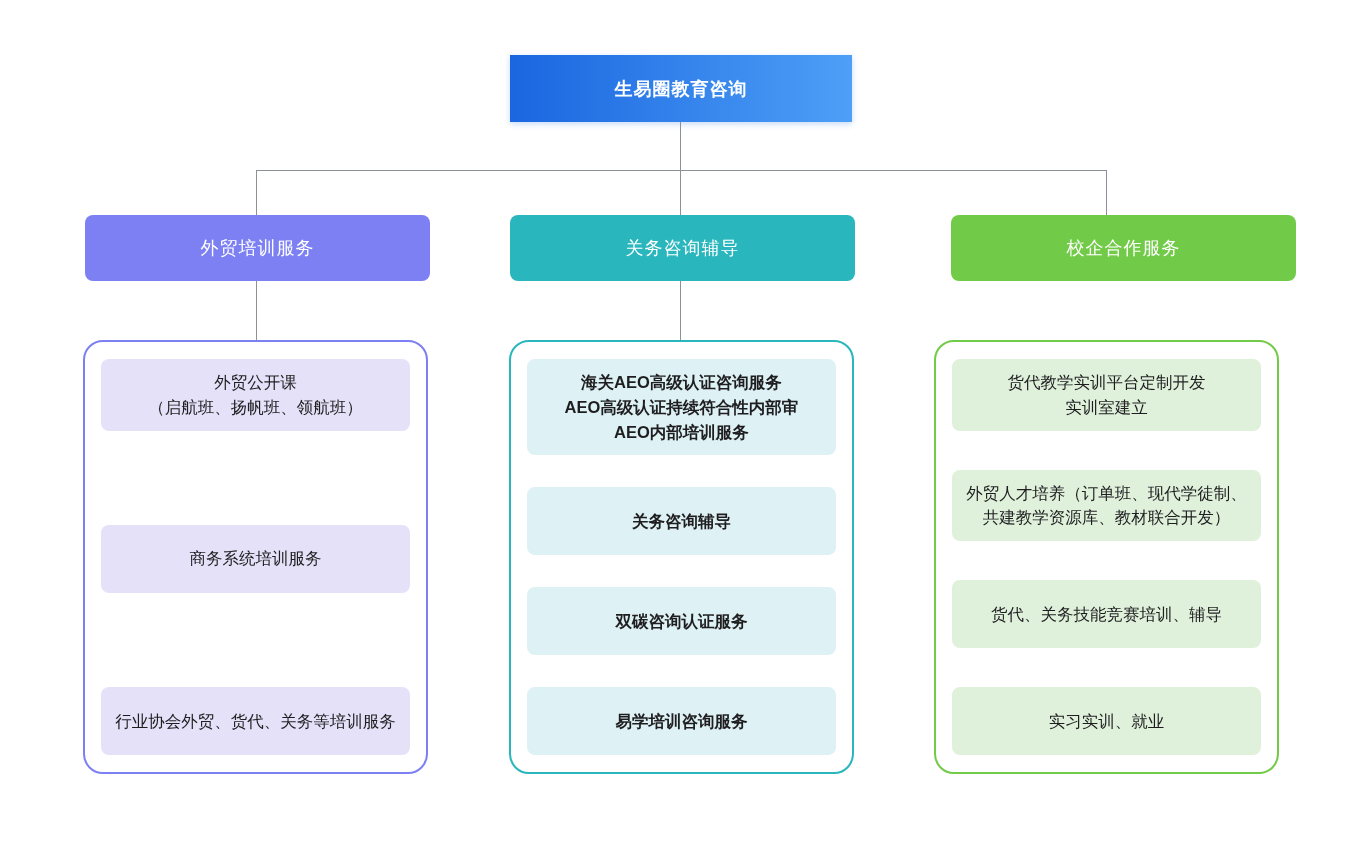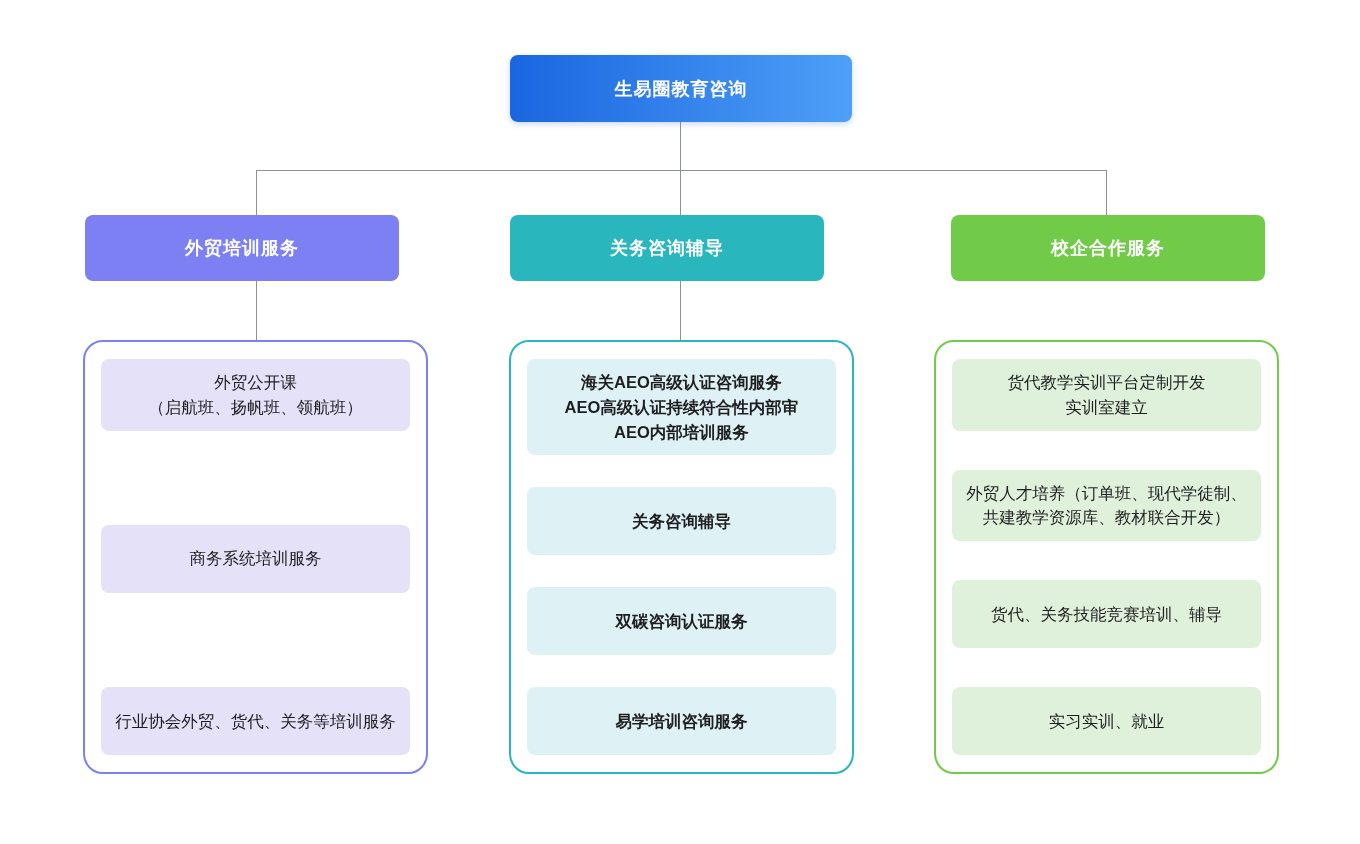--- a/index.html
+++ b/index.html
@@ -7,43 +7,43 @@
   body {
     font-family: "Liberation Sans", "DejaVu Sans", sans-serif;
     width: 1360px; height: 844px; overflow: hidden; position: relative;
   }
   .canvas { position: relative; width: 1360px; height: 844px; background: #ffffff; }
 
   
   .root-node {
     position: absolute; left: 510px; top: 55px; width: 342px; height: 67px;
     background: linear-gradient(90deg, var(--g1, #1a66e0), var(--g2, #4d9ff7));
-    border-radius: 8px; color: #ffffff; font-weight: bold; font-size: 18px;
+    border-radius: 0; color: #ffffff; font-weight: bold; font-size: 18px;
     display: flex; align-items: center; justify-content: center;
     box-shadow: 0 2px 6px rgba(26,102,224,0.25);
     letter-spacing: 1px;
   }
 
   
   .line { position: absolute; background: var(--connector, #8b9199); }
   .line.v { width: 1px; }
   .line.h { height: 1px; }
   .root-stem   { left: 680px; top: 122px; height: 48px; }
   .h-bar       { left: 256px; top: 170px; width: 850px; }
   .drop-left   { left: 256px;  top: 170px; height: 46px; }
   .drop-mid    { left: 680px;  top: 170px; height: 46px; }
   .drop-right  { left: 1106px; top: 170px; height: 46px; }
   .link-left   { left: 256px;  top: 281px; height: 59px; }
   .link-mid    { left: 680px;  top: 281px; height: 59px; }
 
   
   .branch-header {
-    position: absolute; top: 215px; width: 314px; height: 66px;
+    position: absolute; top: 215px; width: 345px; height: 66px;
     border-radius: 8px; background: var(--hdr);
-    color: #ffffff; font-weight: bold; font-size: 18px;
+    color: #ffffff; font-weight: normal; font-size: 18px;
     display: flex; align-items: center; justify-content: center;
     letter-spacing: 1px;
   }
   .branch-header.pos-0 { left: 85px; }
   .branch-header.pos-1 { left: 510px; }
   .branch-header.pos-2 { left: 935px; margin-left: 16px; }
 
   
   .branch-panel {
     position: absolute; top: 340px; width: 345px; height: 434px;

